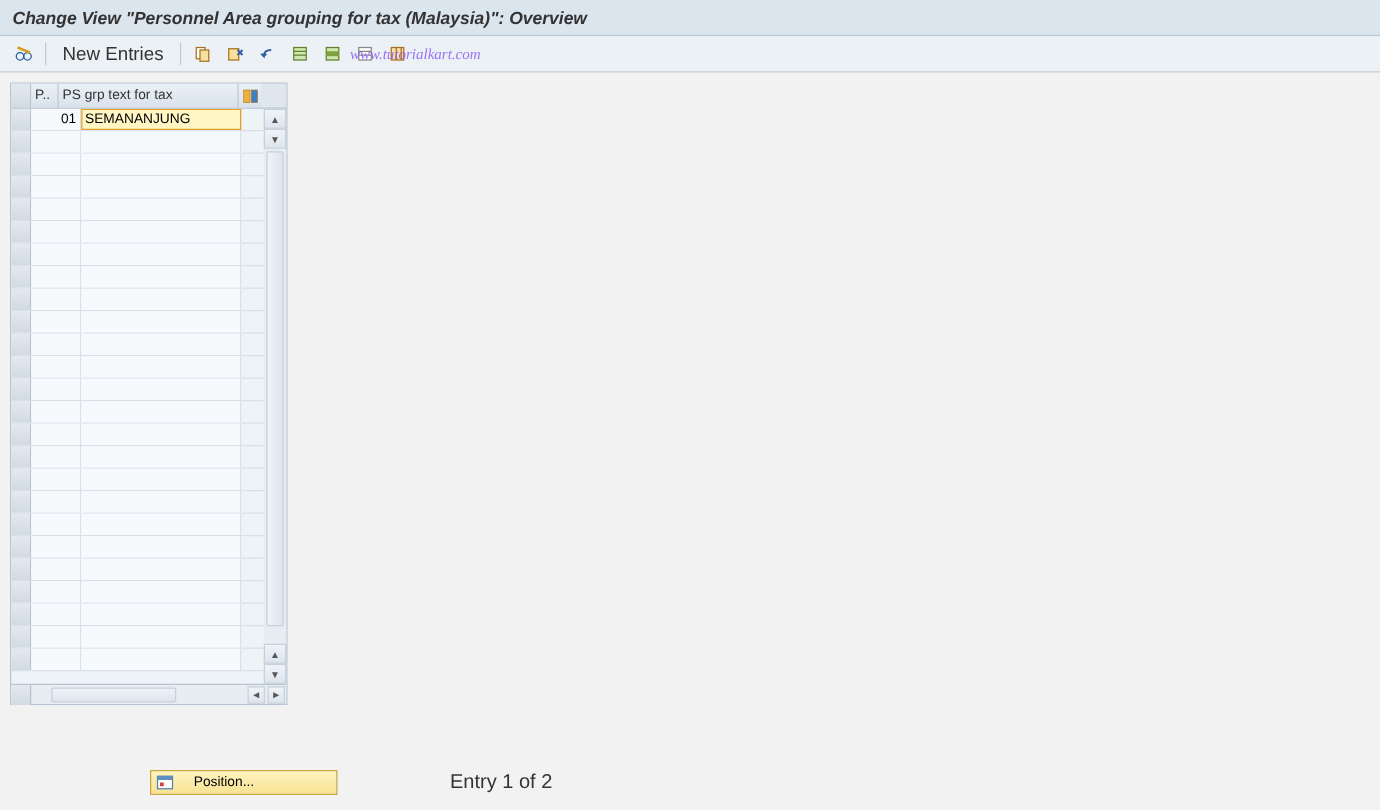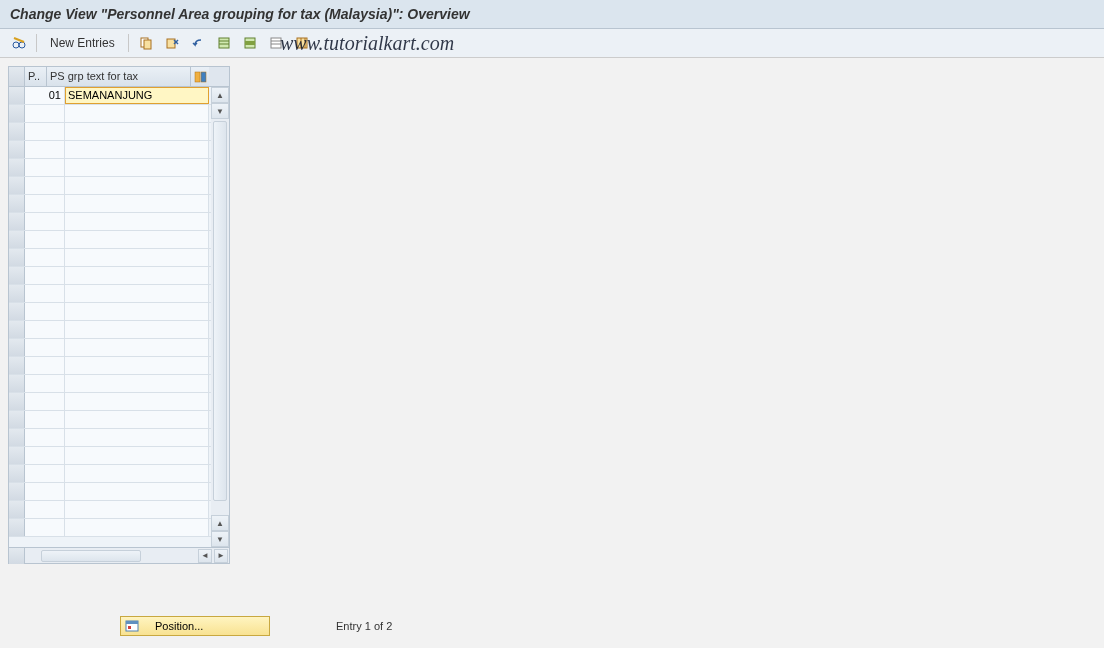--- a/index.html
+++ b/index.html
@@ -36,34 +36,34 @@
       justify-content: center;
       min-width: 20px;
       height: 20px;
       border: 1px solid transparent;
       background: transparent;
       cursor: pointer;
       padding: 0 3px;
     }
     .toolbar-text-btn {
       padding: 0 6px;
-      font-size: 12px;
+      font-size: 15px;
       color: #333;
     }
     .toolbar-sep {
       width: 1px;
       height: 18px;
       background: #c8c8c8;
       margin: 0 2px;
     }
     .watermark {
       position: absolute;
       left: 280px;
-      font-size: 20px;
-      color: #0f172a;
+      font-size: 12px;
+      color: #8b5cf6;
       opacity: 0.85;
       font-family: Georgia, serif;
       font-style: italic;
       pointer-events: none;
     }
     .content {
       padding: 8px;
       height: 560px;
       position: relative;
     }
@@ -113,21 +113,21 @@
       background: #f7fafd;
       overflow: hidden;
       white-space: nowrap;
     }
     .td-select {
       width: 16px;
       background: linear-gradient(#e3e9ef, #d2dae3);
       border-right: 1px solid #b8c4d0;
     }
     .td-p { width: 40px; text-align: right; }
-    .td-text { width: 144px; }
+    .td-text { width: 128px; }
     .td-text.focused {
       background: #fff6c4;
       outline: 1px solid #e0a030;
       outline-offset: -1px;
     }
     .vscroll {
       position: absolute;
       right: 0;
       top: 20px;
       width: 18px;
@@ -190,35 +190,35 @@
       font-size: 8px;
       color: #555;
       margin: 0 1px;
     }
     .footer {
       position: absolute;
       bottom: 12px;
       left: 120px;
       display: flex;
       align-items: center;
-      gap: 66px;
+      gap: 90px;
     }
     .position-btn {
       display: flex;
       align-items: center;
       background: linear-gradient(#fff4c0, #f8e292);
       border: 1px solid #c8a840;
       height: 20px;
       padding: 0 10px 0 4px;
       width: 150px;
       font-size: 11px;
       cursor: pointer;
     }
     .position-btn .icon { margin-right: 16px; }
-    .entry-text { font-size: 11px; color: #333; }
+    .entry-text { font-size: 16px; color: #333; }
     svg { display: block; }
     .config-icon rect { fill: #f0b040; stroke: #b07010; }
     .config-icon .c { fill: #4080c0; }
   </style>
 </head>
 <body>
 
 <div class="title-bar">
   <span>Change View "Personnel Area grouping for tax (Malaysia)": Overview</span>
 </div>

